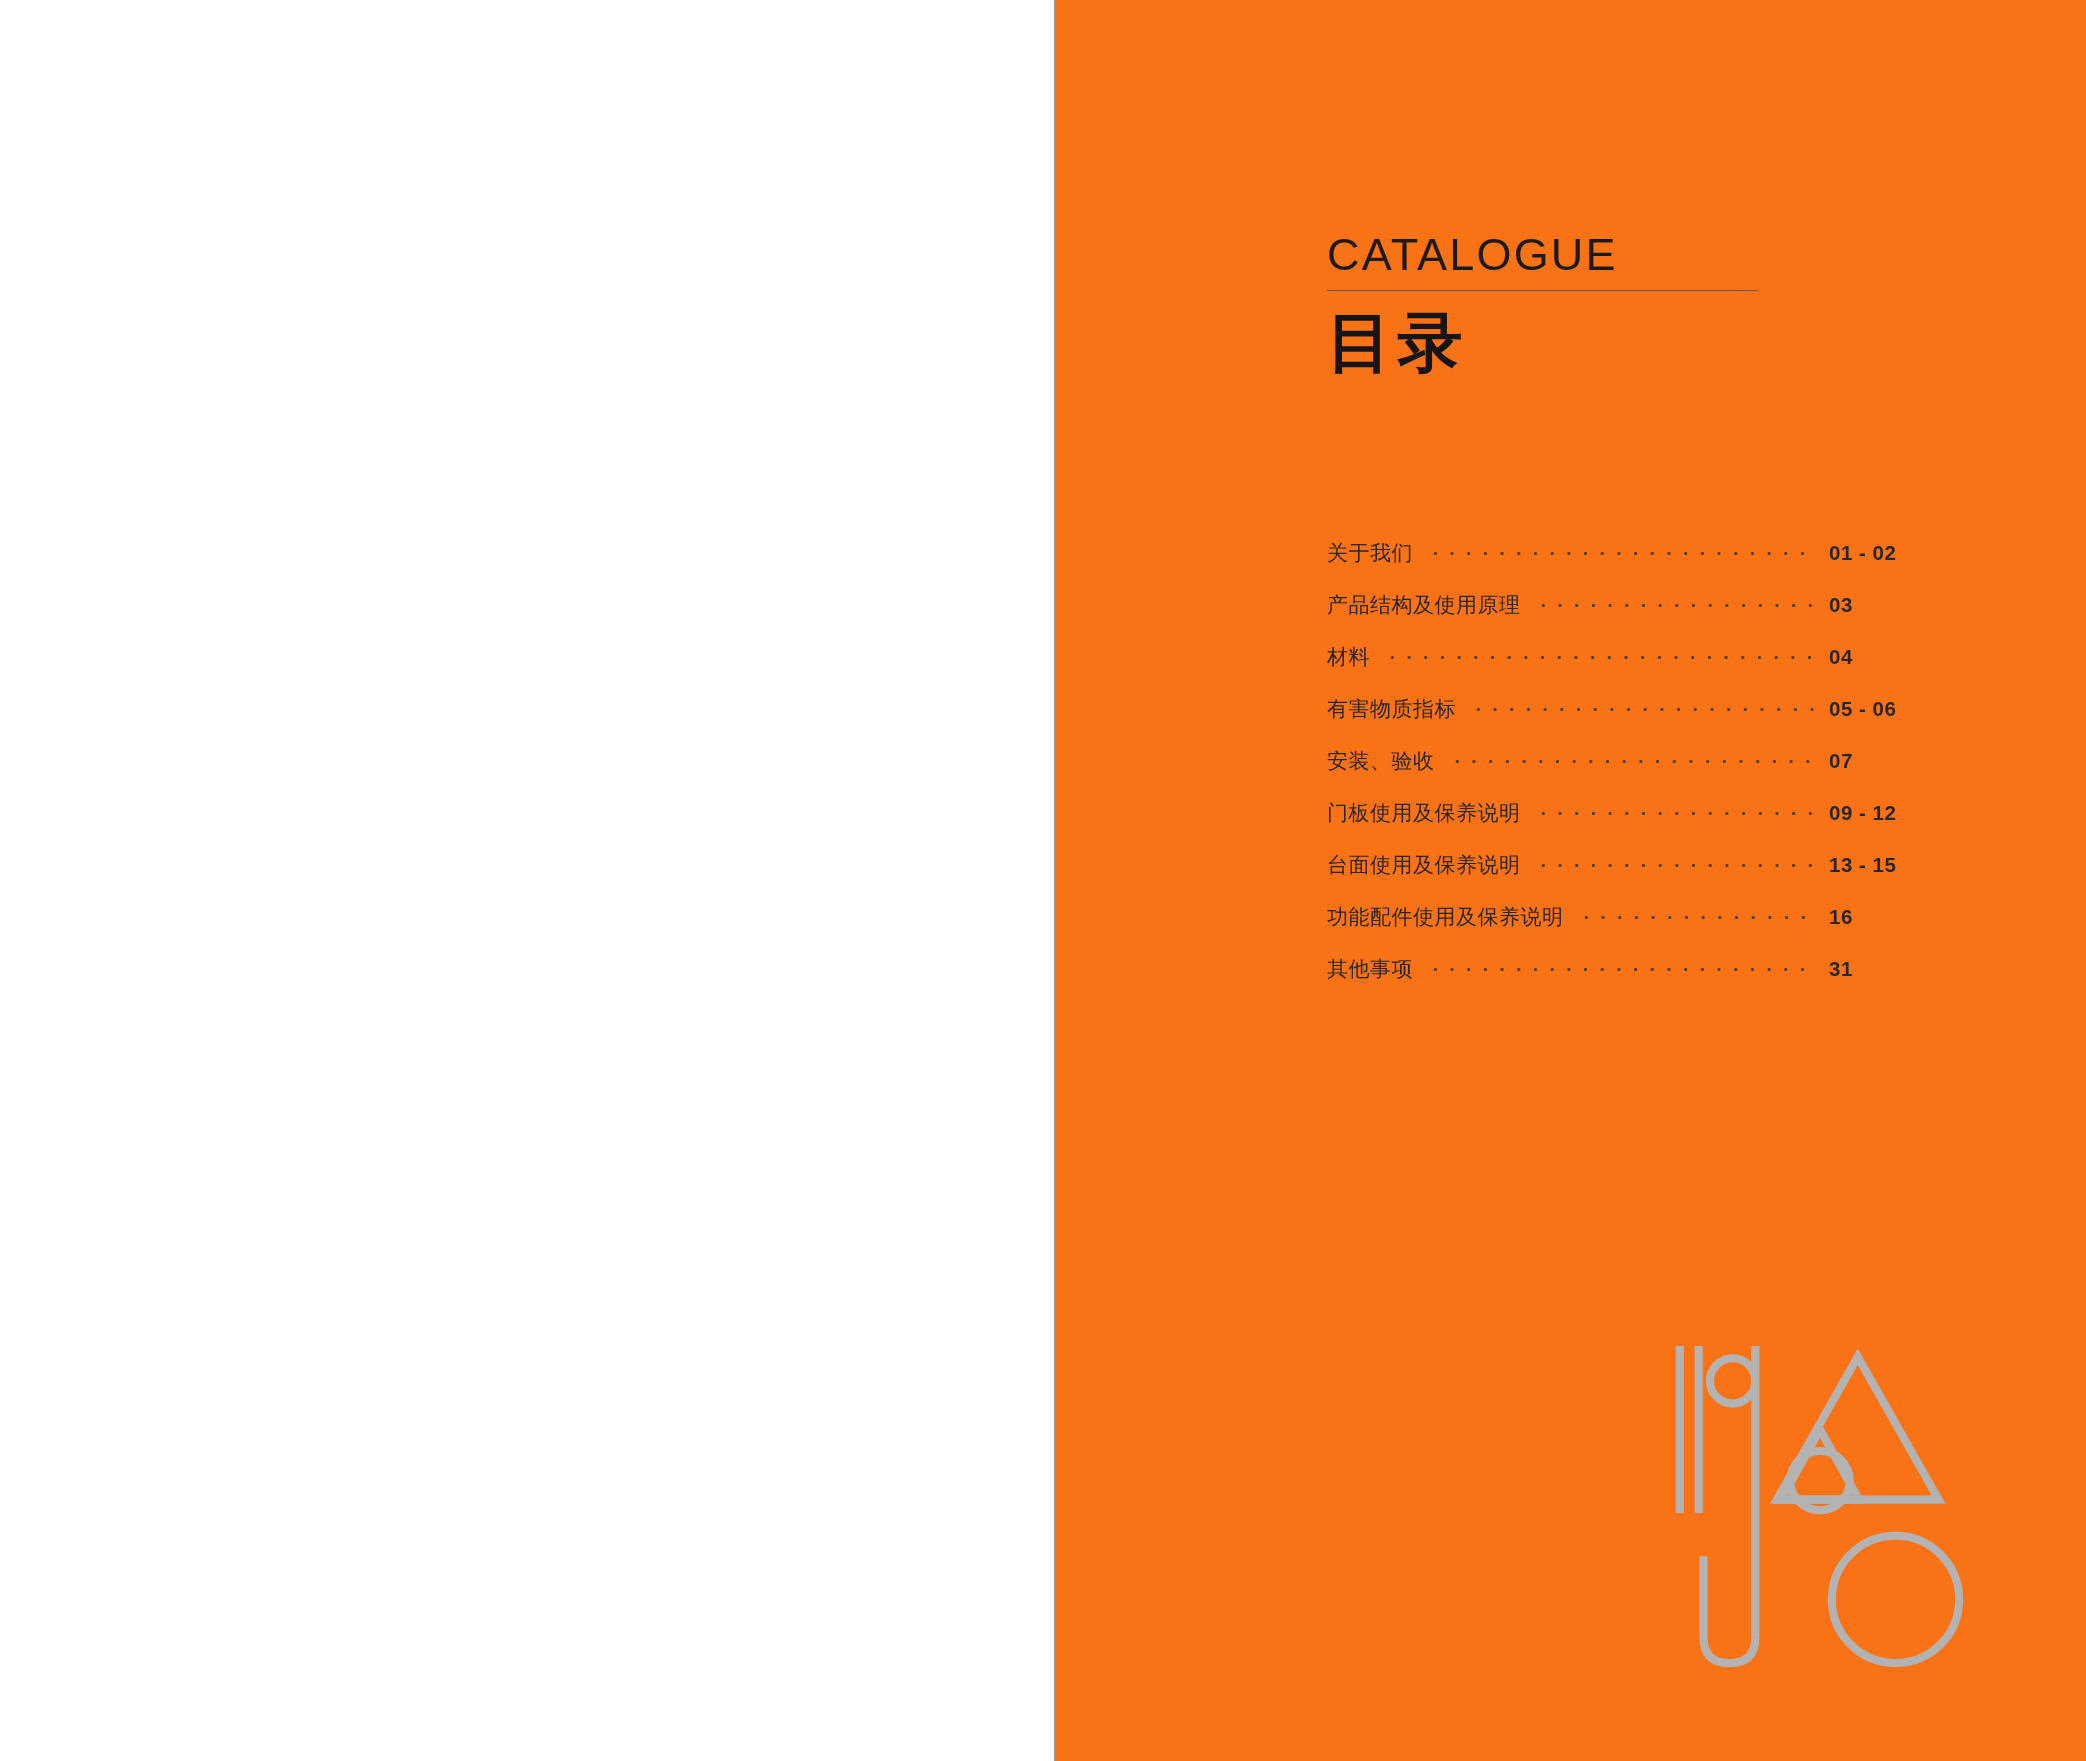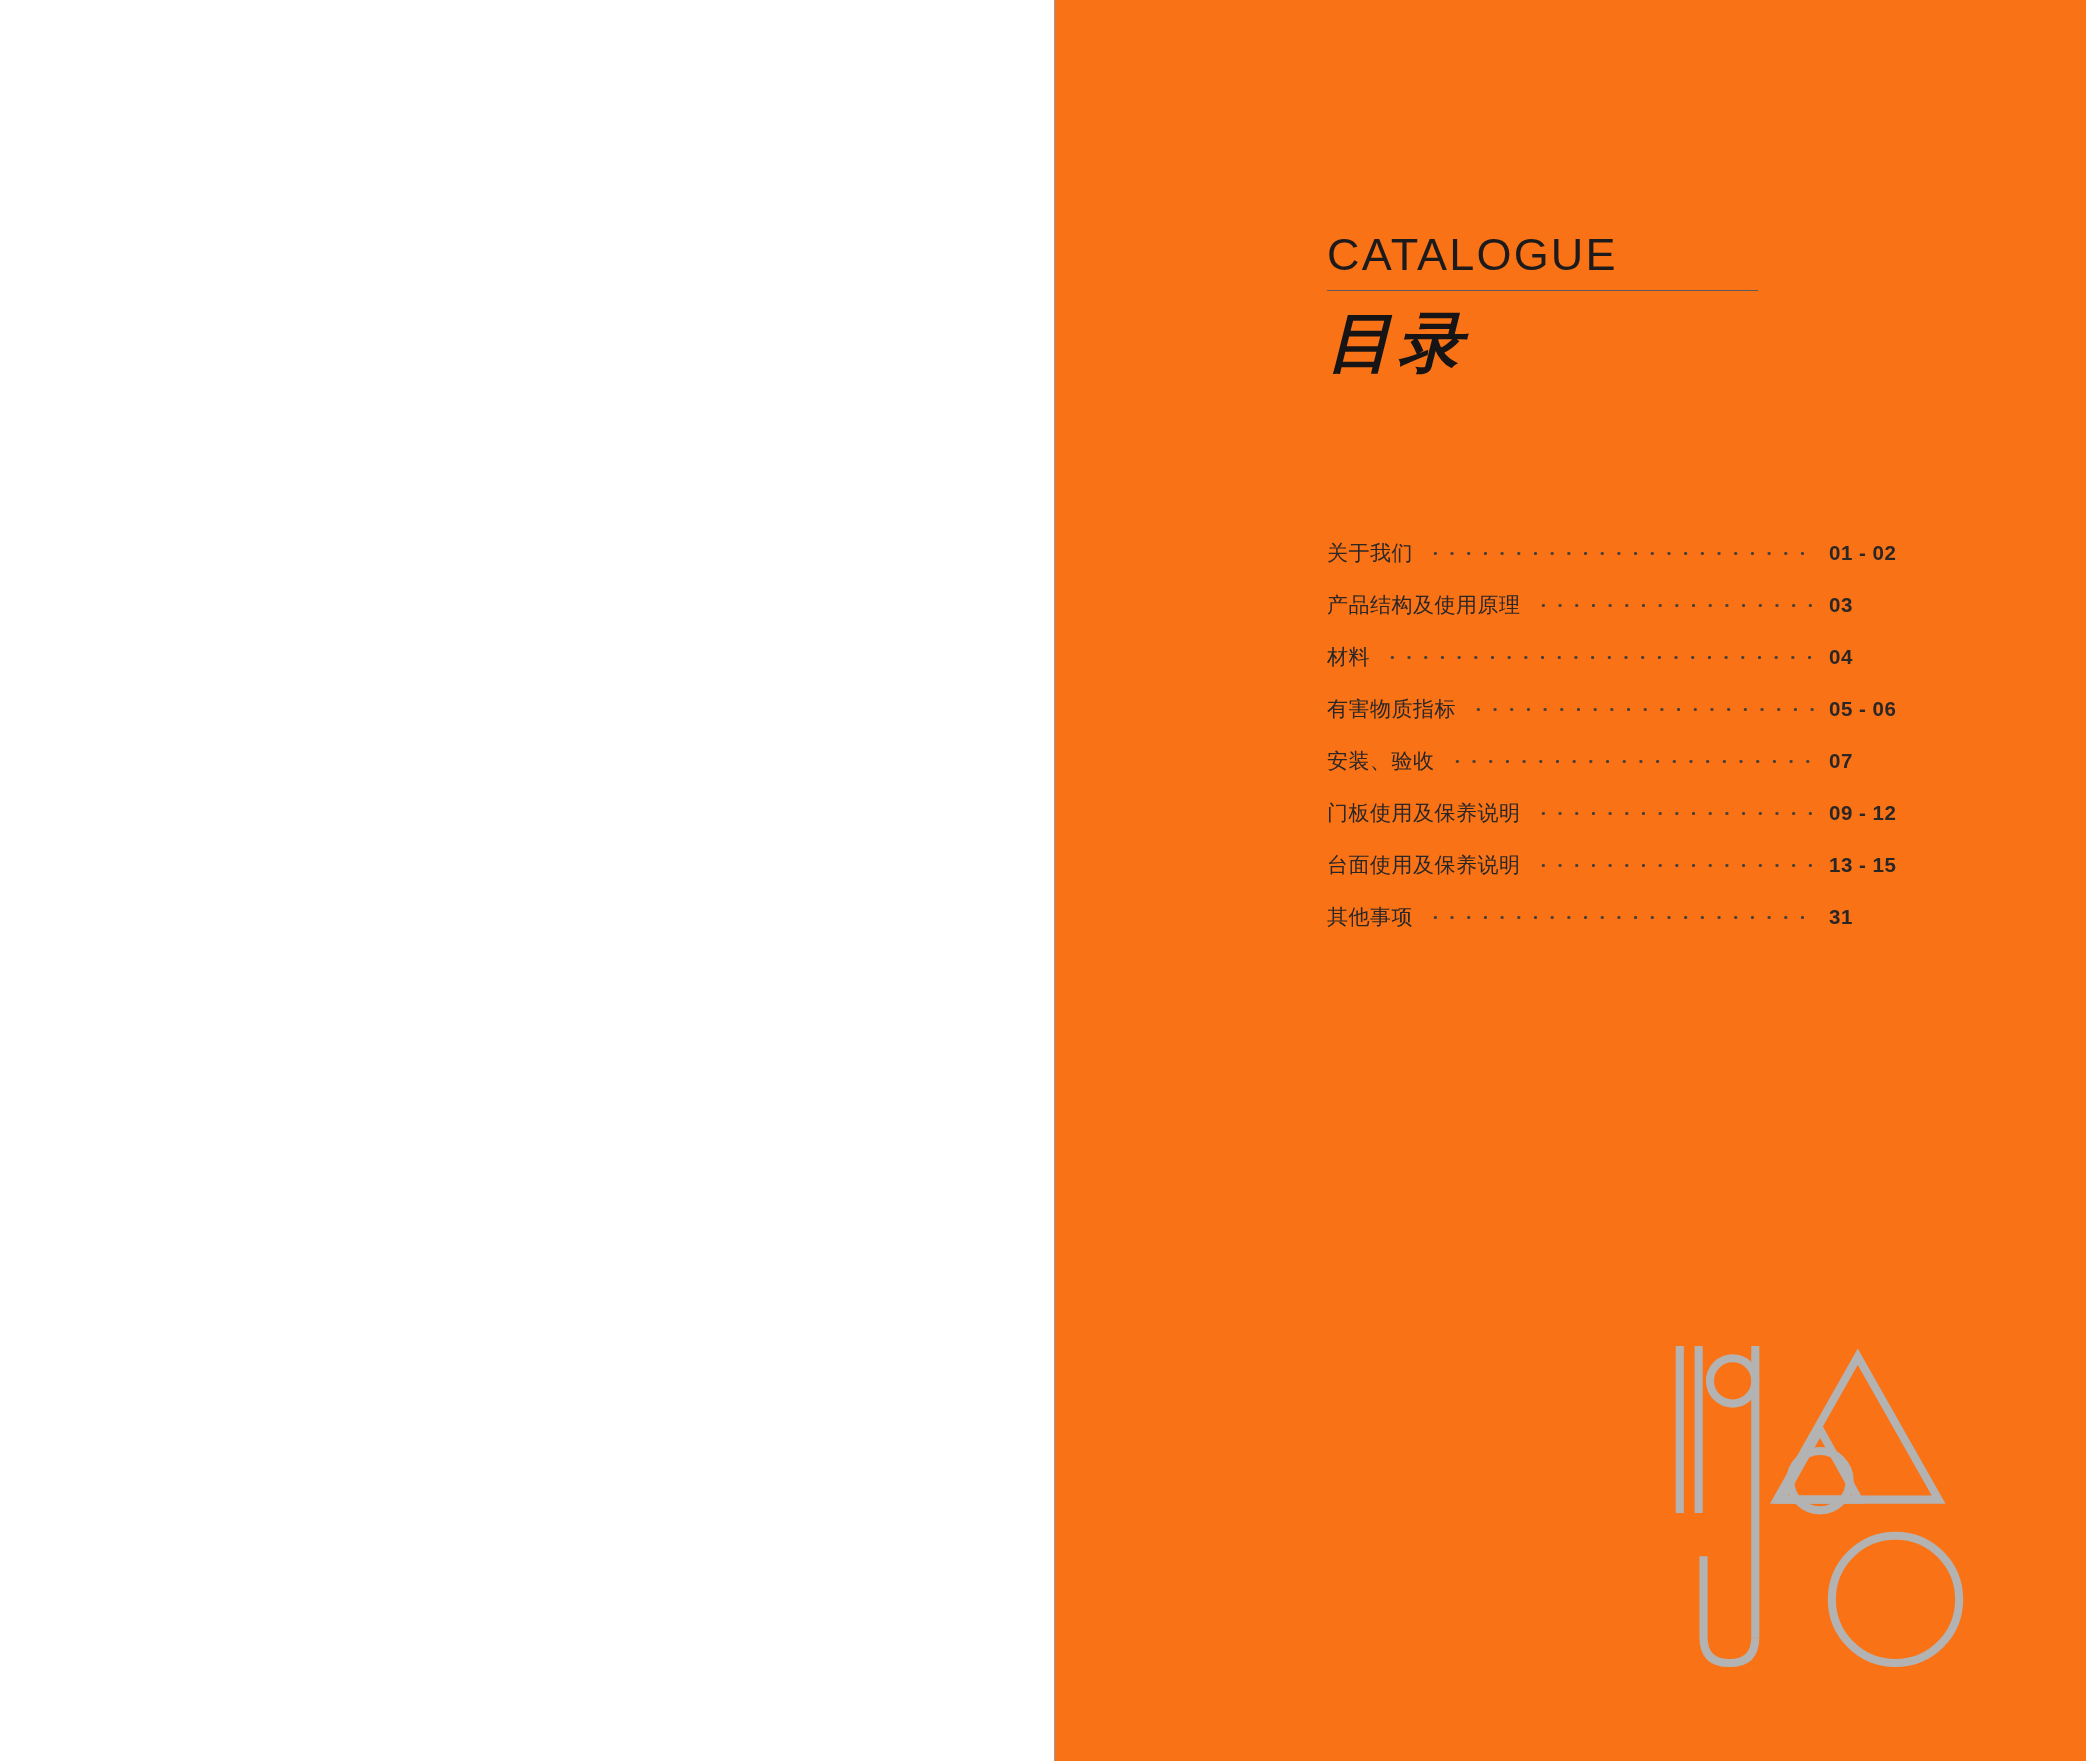--- a/index.html
+++ b/index.html
@@ -64,21 +64,20 @@
     background: #5b5b5b;
     margin-bottom: 15px;
   }
   .heading .cn {
     font-size: 65px;
     font-weight: 700;
     letter-spacing: 5.4px;
     line-height: 1.15;
     color: #161414;
     font-family: "DejaVu Sans", "Liberation Sans", sans-serif;
-    font-style: italic;
   }
 
   
   .toc {
     position: absolute;
     left: 272px;
     top: 539px;
     width: 604px;
   }
   .toc-row {
@@ -182,20 +181,25 @@
         <span class="toc-dots"></span>
         <span class="toc-page">09 - 12</span>
       </div>
 
       <div class="toc-row">
         <span class="toc-title">台面使用及保养说明</span>
         <span class="toc-dots"></span>
         <span class="toc-page">13 - 15</span>
       </div>
 
+      <div class="toc-row">
+        <span class="toc-title">功能配件使用及保养说明</span>
+        <span class="toc-dots"></span>
+        <span class="toc-page">16</span>
+      </div>
 
 
       <div class="toc-row">
         <span class="toc-title">其他事项</span>
         <span class="toc-dots"></span>
         <span class="toc-page">31</span>
       </div>
 
     </div>
 

